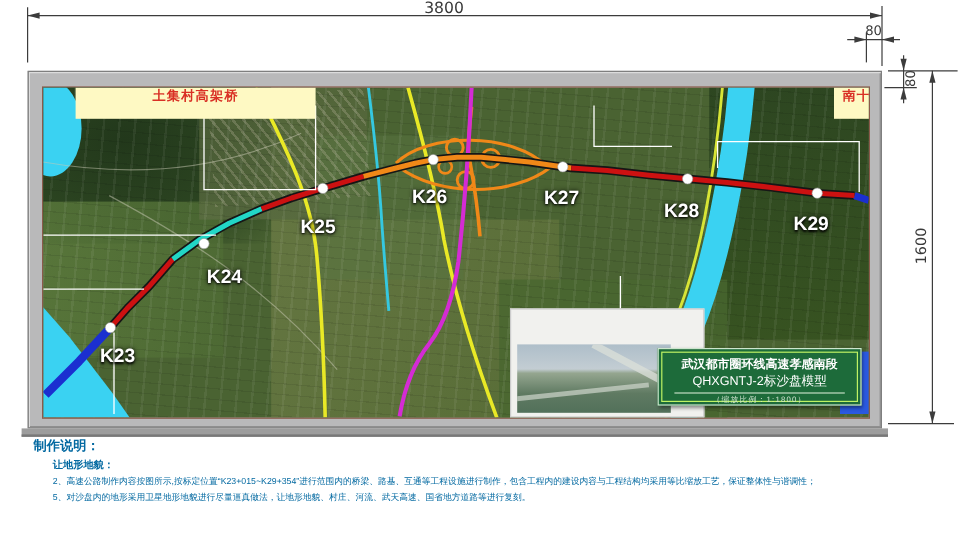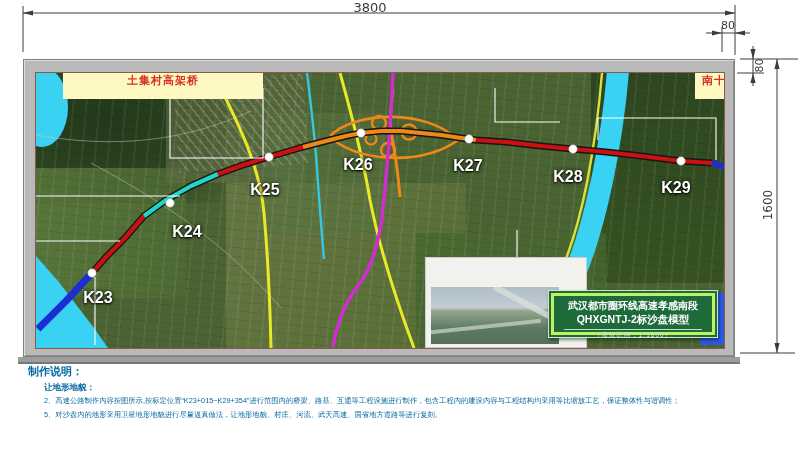--- a/index.html
+++ b/index.html
@@ -36,23 +36,23 @@
   .photo-road{position:absolute;left:58px;top:18px;width:90px;height:6px;background:#dadfd8;
        transform:rotate(28deg);opacity:.8;}
   .photo-road2{position:absolute;left:-10px;top:38px;width:120px;height:4px;background:#cfd6cc;
        transform:rotate(-6deg);opacity:.7;}
   
   .blue-sign{position:absolute;left:664px;top:220px;width:24px;height:52px;background:#2b59e0;
        overflow:hidden;color:#9ff0ff;font-size:15px;font-weight:bold;line-height:52px;}
   
   .title-plate{position:absolute;left:512px;top:217px;width:170px;height:48px;background:#1d6b3a;
        border:1px solid #cde6cd;box-sizing:border-box;box-shadow:1px 2px 3px rgba(0,0,0,.45);}
-  .title-inner{position:absolute;inset:2px;border:3px solid #bef264;text-align:center;color:#fff;}
+  .title-inner{position:absolute;inset:2px;border:1px solid #bef264;text-align:center;color:#fff;}
   .tp-l1{font-size:10px;font-weight:bold;margin-top:3px;white-space:nowrap;}
-  .tp-l2{font-size:10.5px;font-weight:bold;white-space:nowrap;}
+  .tp-l2{font-size:10.5px;font-weight:normal;white-space:nowrap;}
   .tp-div{border-top:1px solid #c2ddc2;margin:2px 10px 1px 10px;}
   .tp-l3{font-size:6.5px;color:#cfe3cf;letter-spacing:1px;}
   
   .notes{position:absolute;left:28px;top:364px;width:770px;color:#0369a1;}
   .notes-h{font-size:11px;font-weight:bold;margin:0 0 3px 0;}
   .notes-sub{font-size:8.5px;font-weight:600;margin:0 0 2px 16px;}
   .note-item{font-size:7.3px;line-height:10px;margin-left:16px;white-space:nowrap;}
   .note-item.gap{margin-bottom:4px;}
 </style>
 </head>

